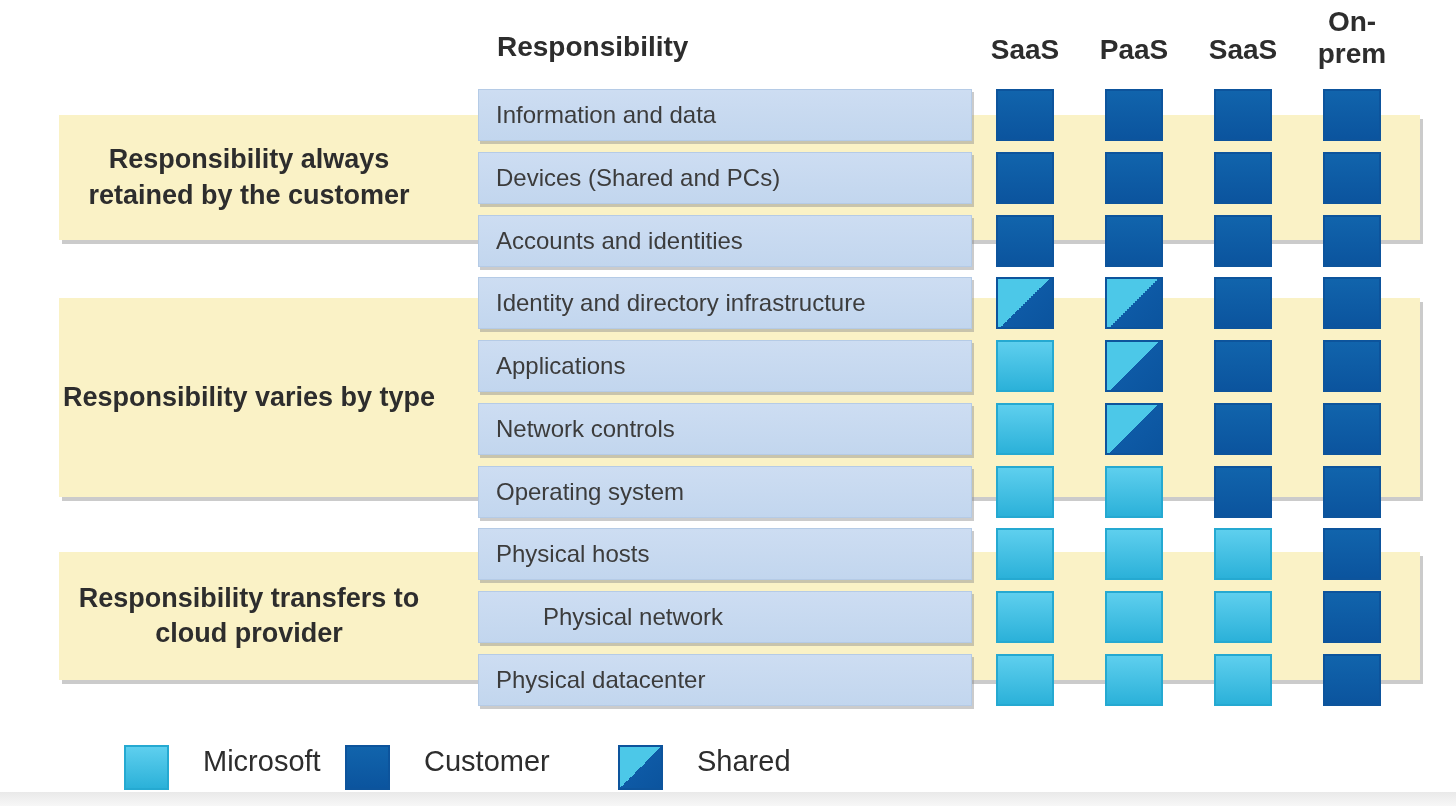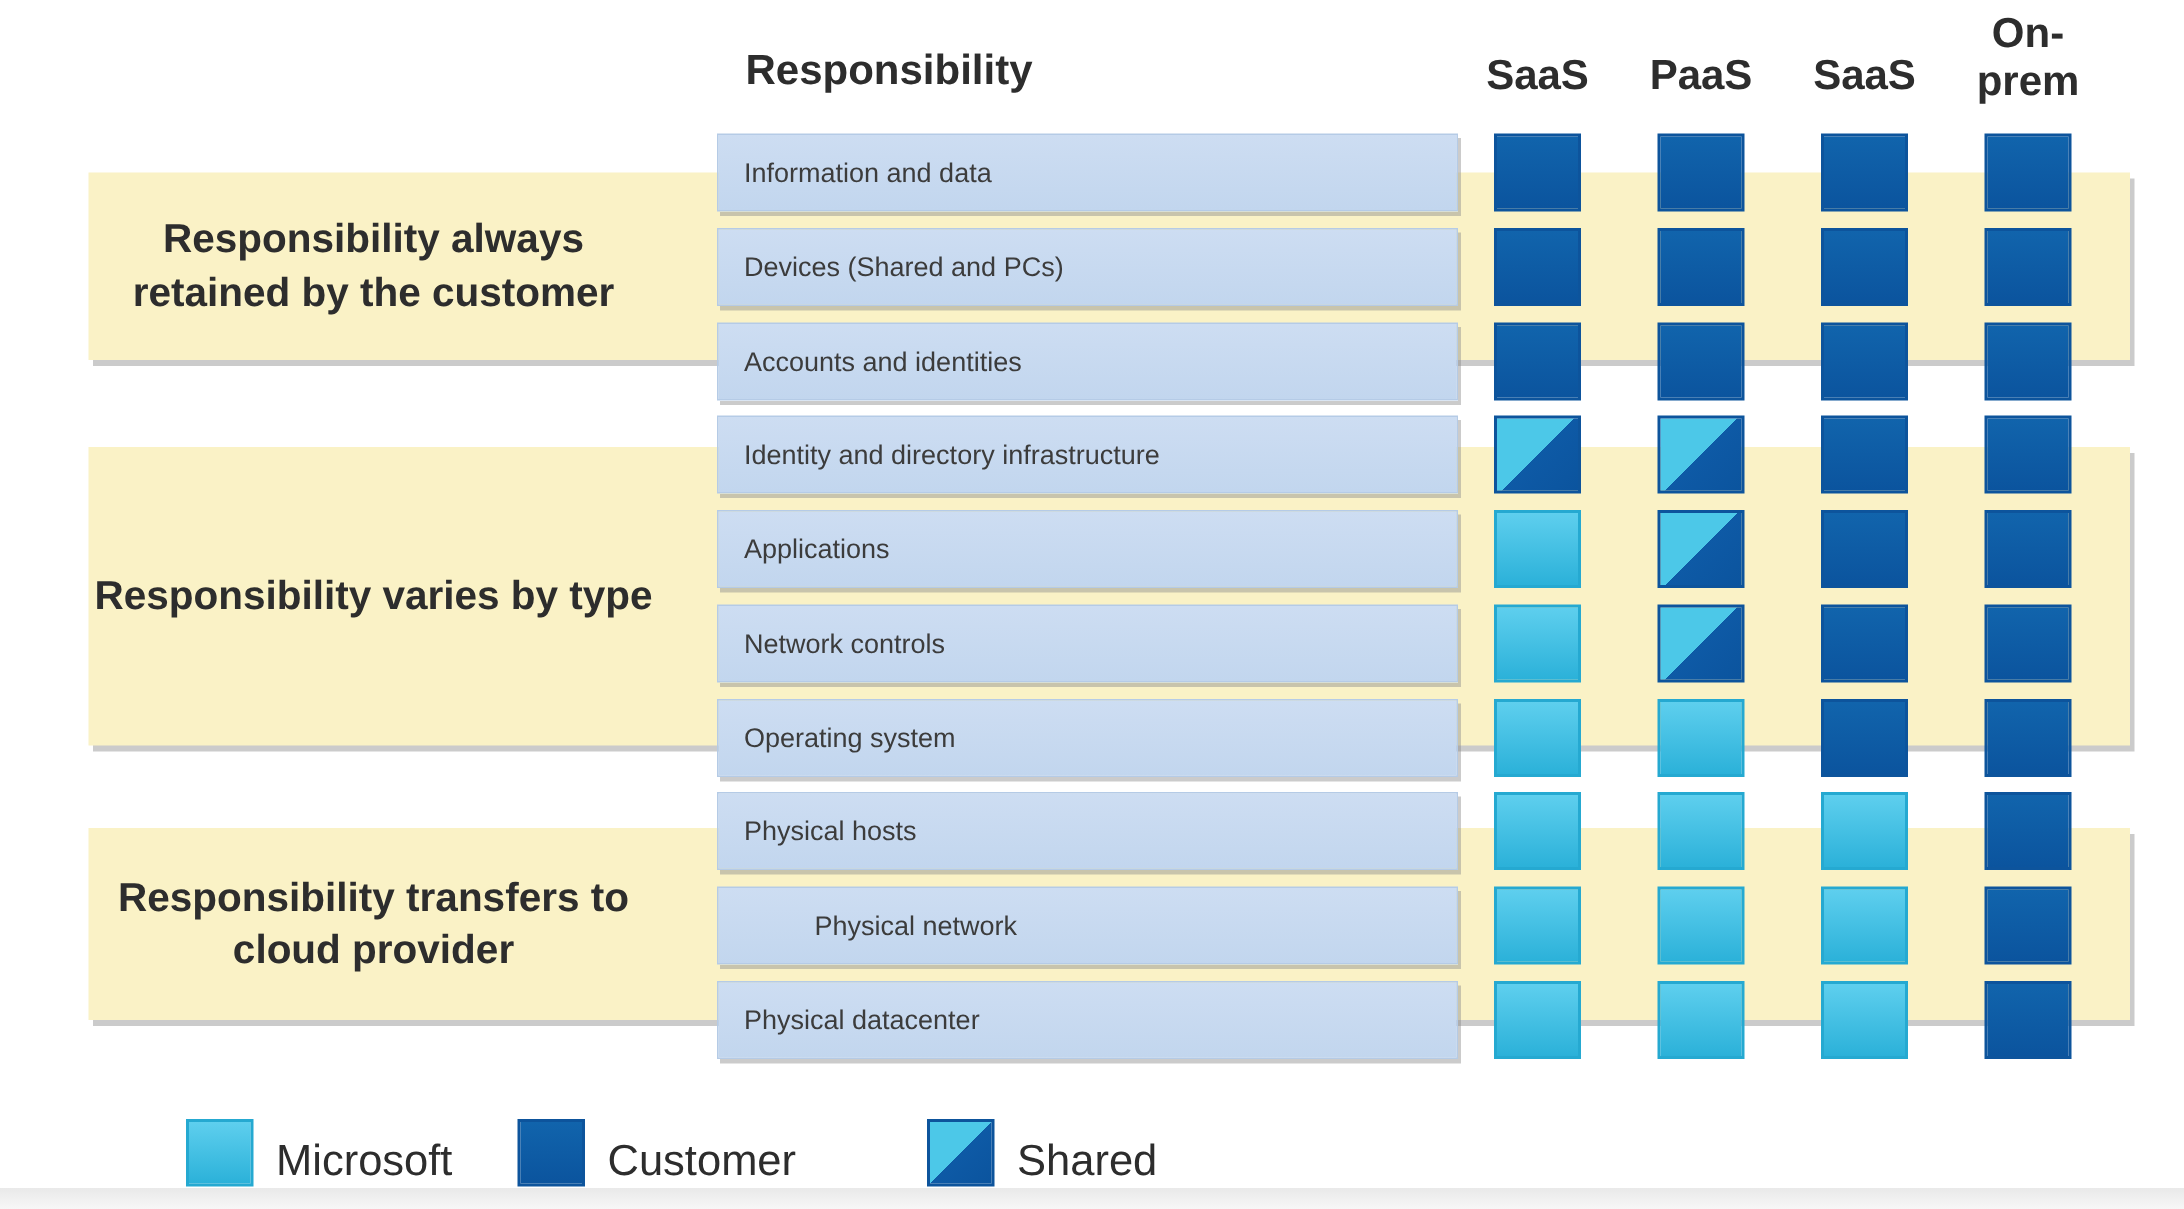--- a/index.html
+++ b/index.html
@@ -78,21 +78,21 @@
     height: 52px;
     background: linear-gradient(180deg, #cdddf2 0%, #c2d6ee 100%);
     border: 1px solid #b5cbe6;
     box-shadow: 2px 3px 0 rgba(140,140,140,0.45);
     display: flex;
     align-items: center;
     z-index: 2;
   }
   .row-box span {
     padding-left: 17px;
-    font-size: 18px;
+    font-size: 24px;
     color: #3c3c3c;
     white-space: nowrap;
   }
 
   
   .cell {
     position: absolute;
     width: 58px;
     height: 52px;
     z-index: 2;
@@ -113,22 +113,22 @@
   
   .legend {
     position: absolute;
     left: 0; top: 745px;
     width: 1456px; height: 48px;
     z-index: 3;
   }
   .legend-item {
     position: absolute;
     display: flex;
-    align-items: flex-end;
-    gap: 15px;
+    align-items: flex-start;
+    gap: 34px;
     height: 46px;
   }
   .legend-item.l0 { left: 124px; }
   .legend-item.l1 { left: 345px; }
   .legend-item.l2 { left: 570px; padding-left: 48px; }
   .legend-swatch {
     width: 45px; height: 45px;
     flex: 0 0 45px;
   }
   .legend-swatch.microsoft {

